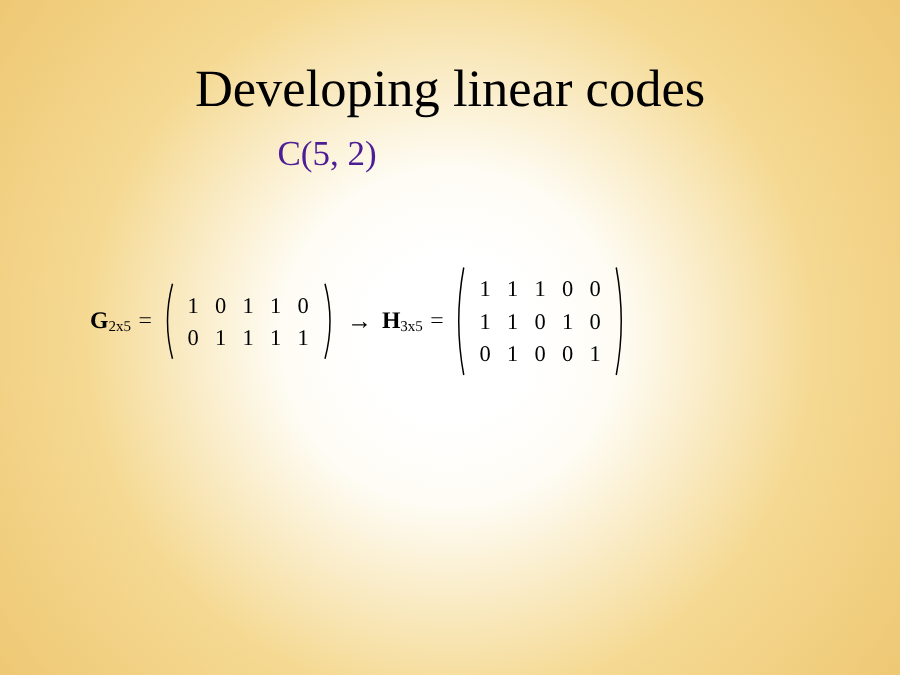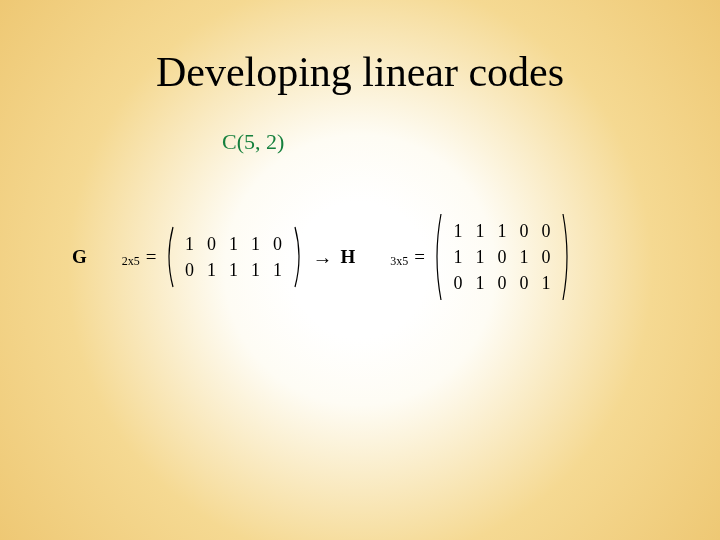--- a/index.html
+++ b/index.html
@@ -15,40 +15,40 @@
     left: 0;
     right: 0;
     text-align: center;
     font-size: 42px;
     color: #000;
     font-weight: normal;
     margin-top: 24px;
   }
   .code-label {
     position: absolute;
-    top: 129px;
+    top: 108px;
     left: 222px;
-    font-size: 22px;
-    color: #15803d;
+    font-size: 28px;
+    color: #4c1d95;
   }
   .equation {
     position: absolute;
     top: 212px;
     left: 72px;
     display: flex;
     align-items: center;
     color: #000;
     font-size: 19px;
   }
   .lhs {
     display: flex;
     align-items: center;
   }
   .bold { font-weight: bold; }
-  .sub { font-size: 12px; vertical-align: sub; position: relative; top: 4px; margin-left: 35px; }
+  .sub { font-size: 12px; vertical-align: sub; position: relative; top: 4px; }
   .eq { margin: 0 6px; }
   .matrix {
     display: flex;
     align-items: stretch;
   }
   .paren {
     width: 12px;
     position: relative;
   }
   .paren svg { position: absolute; top: 0; left: 0; width: 100%; height: 100%; }

